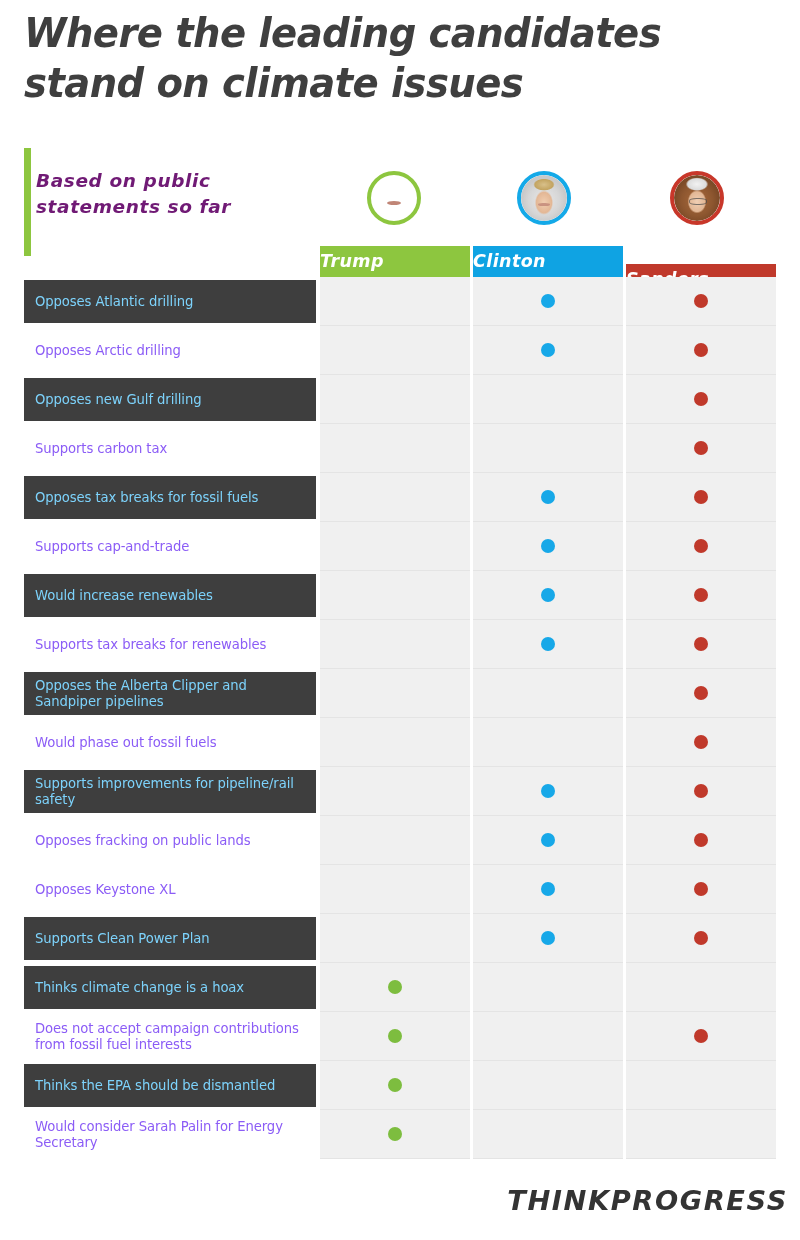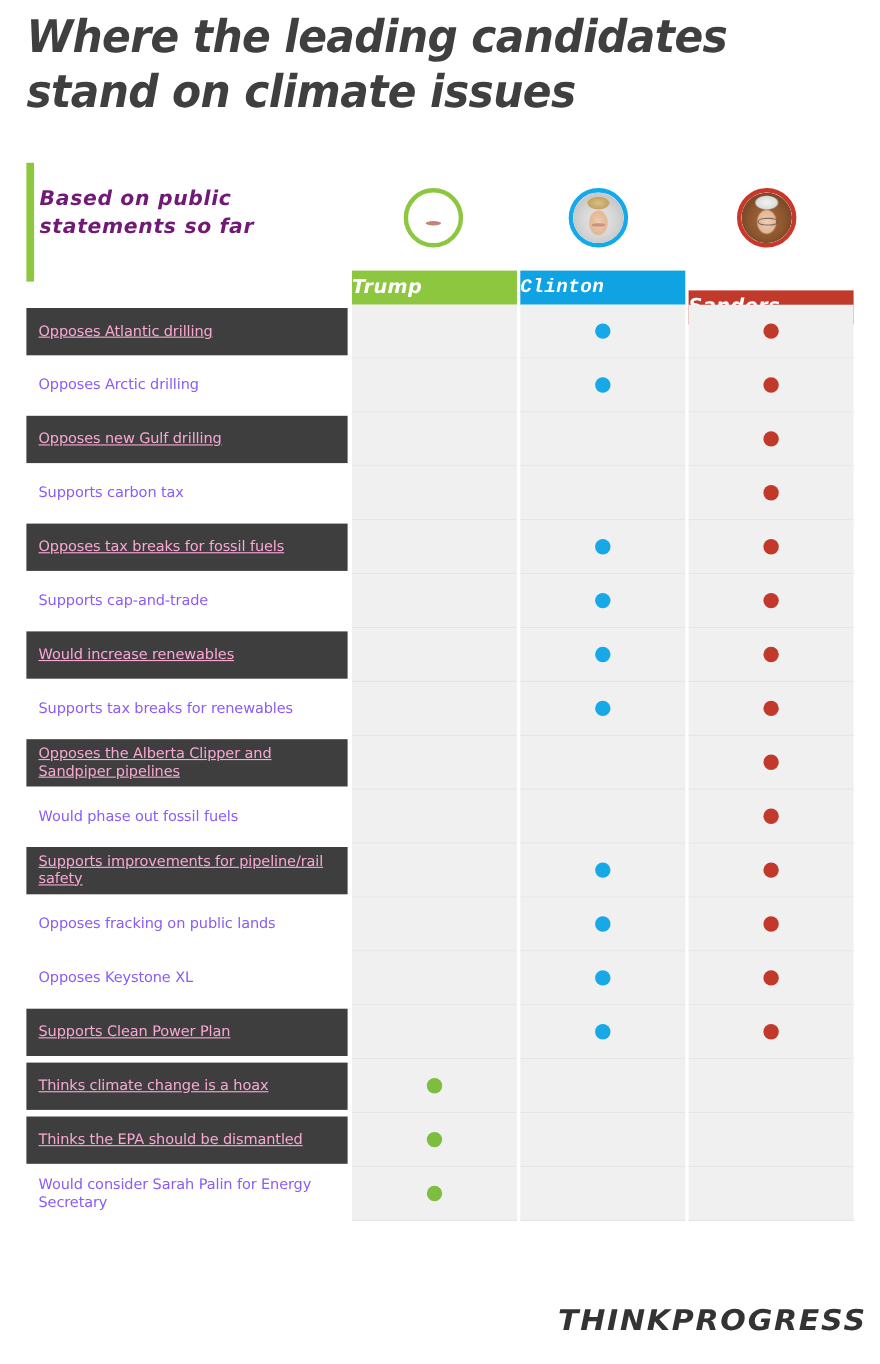--- a/index.html
+++ b/index.html
@@ -134,21 +134,21 @@
     line-height: 31px;
     font-family: "DejaVu Sans", sans-serif;
     font-weight: bold;
     font-style: italic;
     font-size: 17.5px;
     letter-spacing: 0.4px;
     color: #ffffff;
     box-sizing: border-box;
   }
   .ch-trump   { left: 320px; background: #8dc63f; }
-  .ch-clinton { left: 473px; background: #0fa3e3; font-family: Liberation Mono, monospace; }
+  .ch-clinton { left: 473px; background: #0fa3e3; }
   .ch-sanders { left: 626px; background: #c0392b; margin-top: 18px; }
 
   
   .grid {
     position: absolute;
     left: 0;
     top: 277px;
     width: 800px;
   }
   .row {
@@ -168,22 +168,21 @@
     align-items: center;
     box-sizing: border-box;
     padding: 0 11px;
     font-family: "DejaVu Sans", sans-serif;
     font-size: 13.2px;
     line-height: 15.5px;
     letter-spacing: -0.1px;
   }
   .row.dark .label-cell {
     background: #3e3e3e;
-    color: #f9a8d4;
-    text-decoration: underline;
+    color: #7dd3fc;
   }
   .row.light .label-cell {
     background: transparent;
     color: #8b5cf6;
   }
 
   
   .cell {
     position: absolute;
     top: 0;
@@ -387,20 +386,30 @@
       </div>
     </div>
     <div class="row dark">
       <div class="label-cell">Thinks climate change is a hoax</div>
       <div class="cell cell-trump">
         <span class="dot dot-trump"></span>
       </div>
       <div class="cell cell-clinton"></div>
       <div class="cell cell-sanders"></div>
     </div>
+    <div class="row light">
+      <div class="label-cell">Does not accept campaign contributions from fossil fuel interests</div>
+      <div class="cell cell-trump">
+        <span class="dot dot-trump"></span>
+      </div>
+      <div class="cell cell-clinton"></div>
+      <div class="cell cell-sanders">
+        <span class="dot dot-sanders"></span>
+      </div>
+    </div>
     <div class="row dark">
       <div class="label-cell">Thinks the EPA should be dismantled</div>
       <div class="cell cell-trump">
         <span class="dot dot-trump"></span>
       </div>
       <div class="cell cell-clinton"></div>
       <div class="cell cell-sanders"></div>
     </div>
     <div class="row light">
       <div class="label-cell">Would consider Sarah Palin for Energy Secretary</div>

